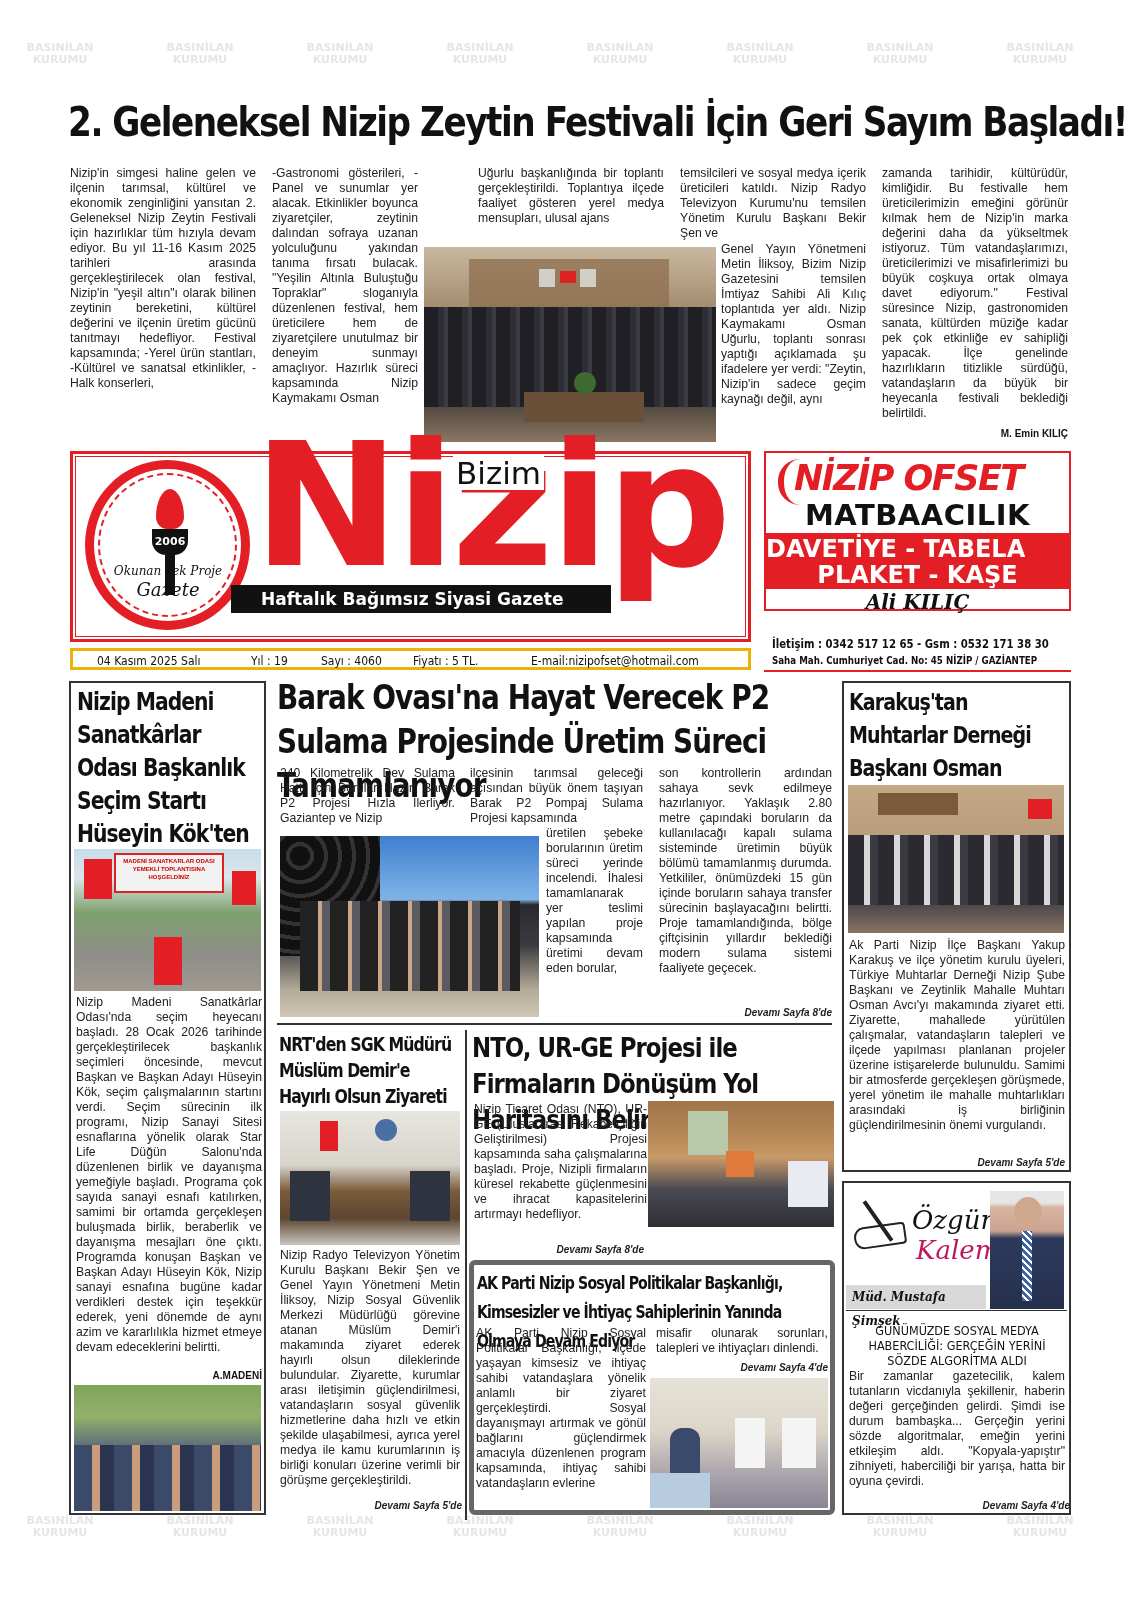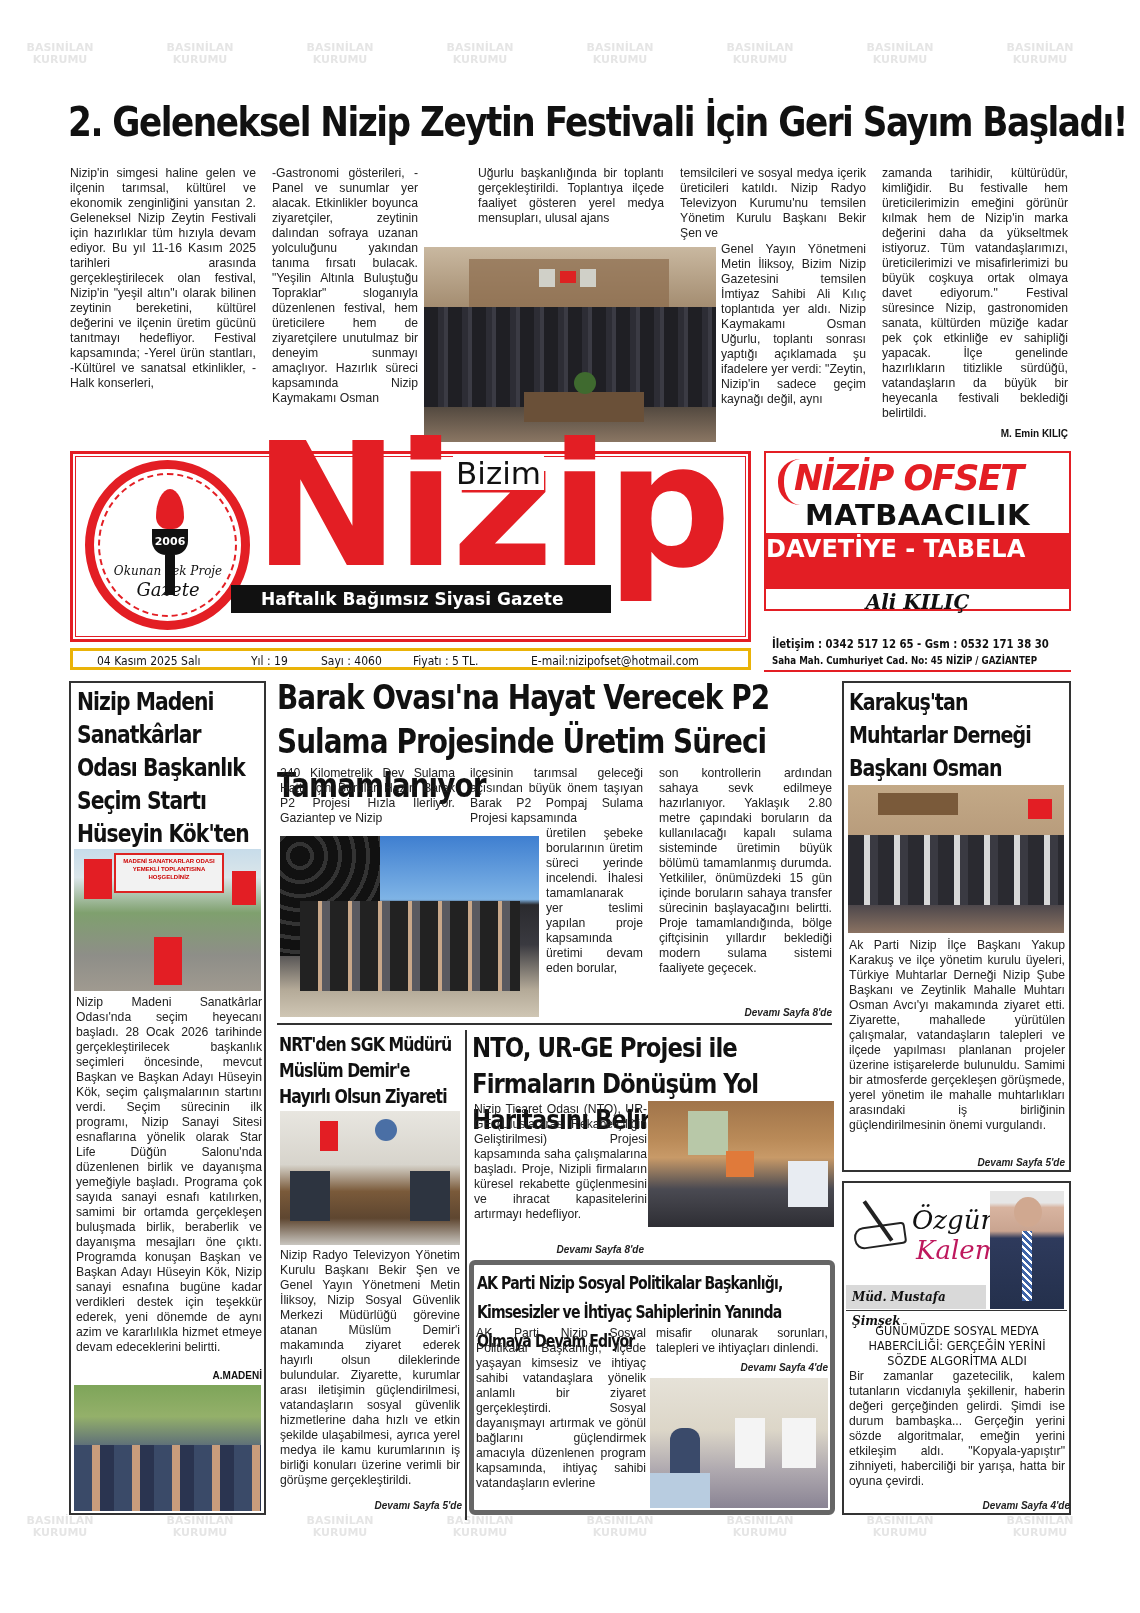--- a/index.html
+++ b/index.html
@@ -94,20 +94,21 @@
   <span class="abs" style="left:340px">Fiyatı : 5 TL.</span>
   <span class="abs" style="left:458px">E-mail:nizipofset@hotmail.com</span>
 </div>
 
 <div class="abs" style="left:764px;top:451px;width:307px;height:160px;border:2px solid #e31e24;background:#fff">
   <div class="abs" style="left:12px;top:6px;width:22px;height:46px;border-left:6px solid #e31e24;border-radius:22px 0 0 22px"></div>
   <div class="abs" style="left:28px;top:8px;font-family:'DejaVu Sans',sans-serif;font-weight:bold;font-style:italic;font-size:35px;color:#e31e24;letter-spacing:-1.5px;line-height:1">NİZİP OFSET</div>
   <div class="abs" style="left:0;top:48px;width:303px;text-align:center;font-family:'DejaVu Sans',sans-serif;font-weight:bold;font-size:29px;color:#111;line-height:1;letter-spacing:0.5px">MATBAACILIK</div>
   <div class="abs" style="left:0;top:80px;width:303px;height:56px;background:#e31e24"></div>
   <div class="abs" style="left:0;top:83px;width:303px;text-align:left;color:#fff;font-family:'DejaVu Sans',sans-serif;font-weight:bold;font-size:24px;line-height:26px">DAVETİYE - TABELA</div>
+  <div class="abs" style="left:0;top:109px;width:303px;text-align:center;color:#fff;font-family:'DejaVu Sans',sans-serif;font-weight:bold;font-size:24px;line-height:26px">PLAKET - KAŞE</div>
   <div class="abs" style="left:0;top:138px;width:303px;text-align:center;font-family:'DejaVu Serif',serif;font-weight:bold;font-style:italic;font-size:20px;line-height:22px">Ali KILIÇ</div>
 </div>
 <div class="abs" style="left:772px;top:636px;width:300px;font-family:'DejaVu Sans Condensed','DejaVu Sans',sans-serif;font-weight:bold;font-size:12.5px;white-space:nowrap;transform:scaleX(.9);transform-origin:left top">İletişim : 0342 517 12 65 - Gsm : 0532 171 38 30</div>
 <div class="abs" style="left:772px;top:654px;width:300px;font-family:'DejaVu Sans Condensed','DejaVu Sans',sans-serif;font-weight:bold;font-size:10.5px;white-space:nowrap;transform:scaleX(.92);transform-origin:left top">Saha Mah. Cumhuriyet Cad. No: 45  NİZİP / GAZİANTEP</div>
 <div class="abs" style="left:764px;top:670px;width:307px;height:2px;background:#e31e24"></div>
 
 <div class="boxed" style="left:69px;top:681px;width:197px;height:834px"></div>
 <div class="abs headline" style="left:77px;top:686px;width:184px;font-size:24px;line-height:33px;transform:scaleX(.94);transform-origin:left top">Nizip Madeni Sanatkârlar Odası Başkanlık Seçim Startı Hüseyin Kök'ten Geldi</div>
 <div class="photo" style="left:74px;top:849px;width:187px;height:142px;background:linear-gradient(180deg,#c7dcea 0%,#dbe6ea 20%,#7fa06e 45%,#8e8e88 75%,#a09a90 100%)">
   <div style="position:absolute;left:40px;top:4px;width:110px;height:40px;background:#f2f2f2;border:2px solid #d22"></div>

